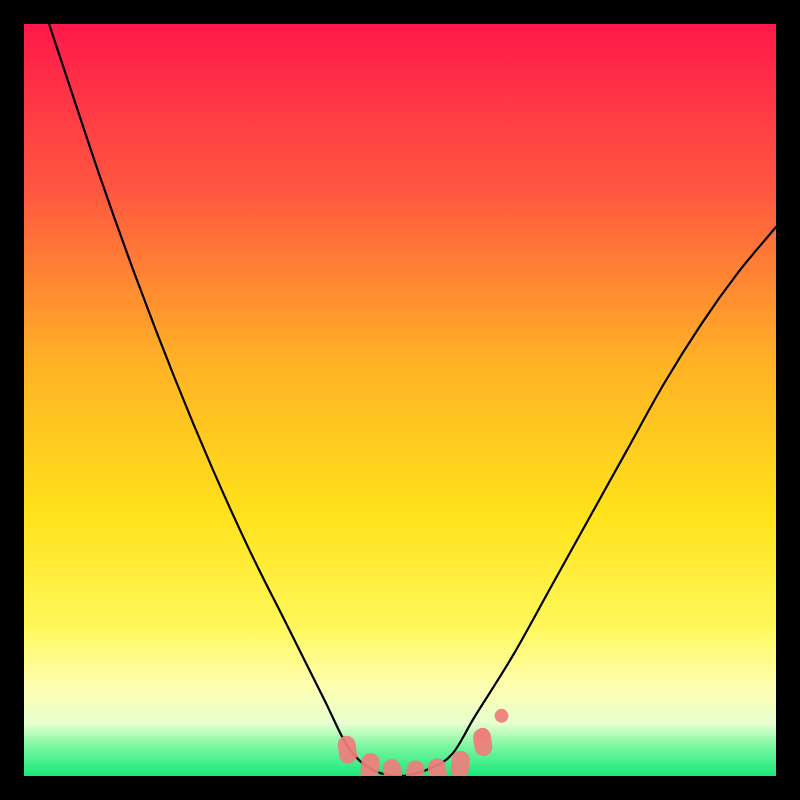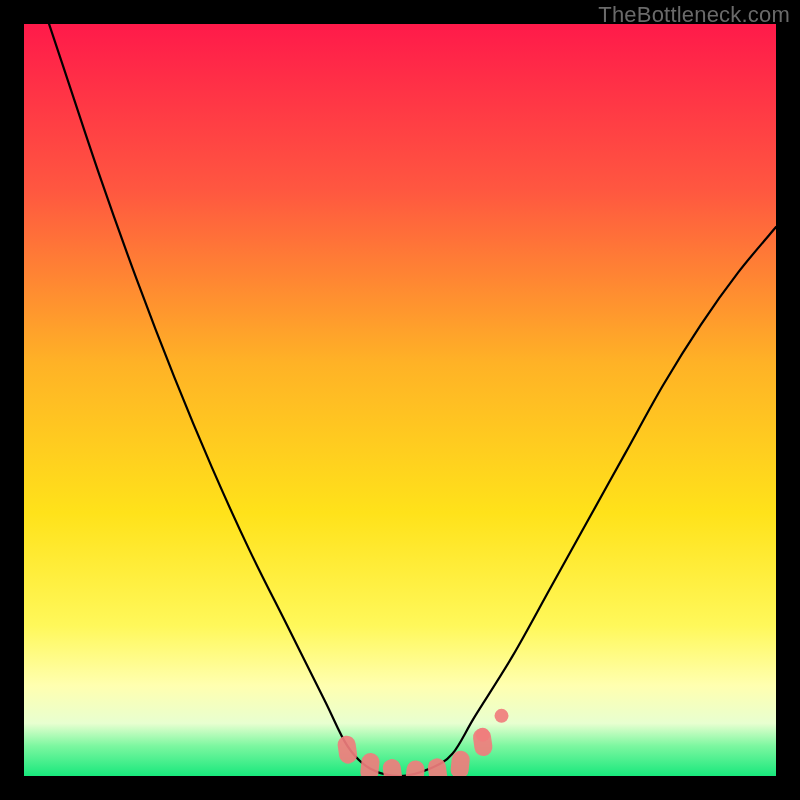--- a/index.html
+++ b/index.html
@@ -38,21 +38,20 @@
     font-weight: 500;
     letter-spacing: 0.2px;
     user-select: none;
   }
 </style>
 </head>
 <body>
 
 <div class="frame">
 
-  <div class="watermark">TheBottleneck.com</div>
 
   <div class="plot-area">
     <svg id="chart-svg" width="752" height="752" viewBox="0 0 752 752">
       <defs>
         <linearGradient id="bg-grad" x1="0" y1="0" x2="0" y2="1">
             <stop offset="0%" stop-color="#ff1a4a"></stop>
             <stop offset="22%" stop-color="#ff5740"></stop>
             <stop offset="45%" stop-color="#ffb226"></stop>
             <stop offset="65%" stop-color="#ffe21a"></stop>
             <stop offset="80%" stop-color="#fff85a"></stop>

